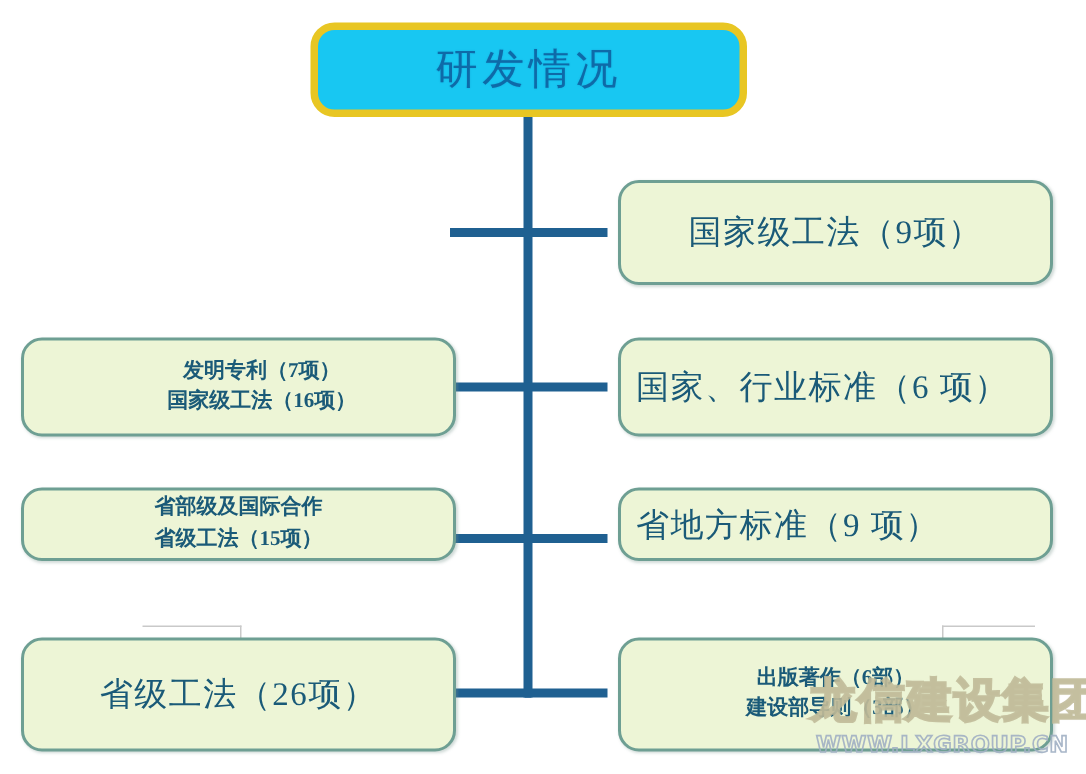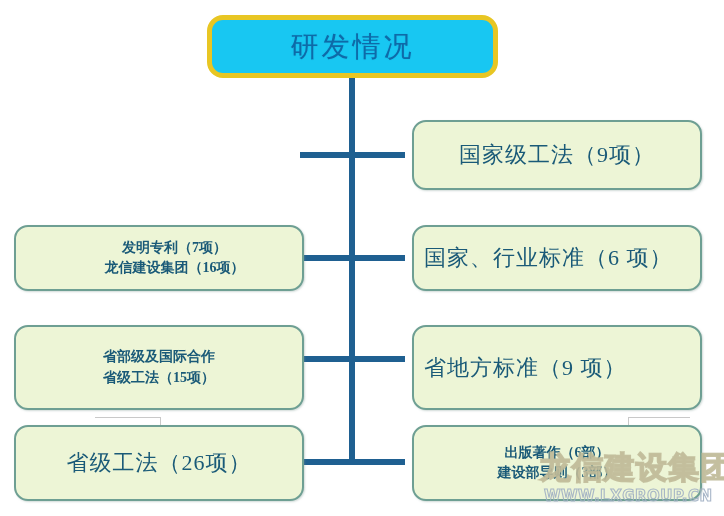--- a/index.html
+++ b/index.html
@@ -70,21 +70,21 @@
     letter-spacing: 3px;
     font-weight: normal;
     text-shadow: 0 0 1px rgba(20,90,150,0.35);
   }
 
   .col-left  { left: 14px;  width: 290px; }
   .col-right { left: 400px; width: 290px; margin-left: 12px; }
 
   .row1 { top: 120px; height: 70px; }
   .row2 { top: 225px; height: 66px; padding-left: 31px; }
-  .row3 { top: 325px; height: 85px; }
+  .row3 { top: 325px; height: 49px; }
   .row4 { top: 425px; height: 76px; }
 
   .txt-lg {
     font-size: 22px;
     letter-spacing: 1px;
     font-weight: normal;
   }
   .txt-sm {
     font-size: 14px;
     font-weight: bold;
@@ -164,21 +164,21 @@
   <div class="artifact artifact-d"></div>
 
   <div class="node node-title">
     <span>研发情况</span>
   </div>
 
 
   <div class="node branch-node col-left row2 txt-sm">
     <div>
       <div>发明专利（7项）</div>
-      <div>龙信建设集团（16项）</div>
+      <div>国家级工法（16项）</div>
     </div>
   </div>
 
   <div class="node branch-node col-left row3 txt-sm">
     <div>
       <div>省部级及国际合作</div>
       <div>省级工法（15项）</div>
     </div>
   </div>
 

